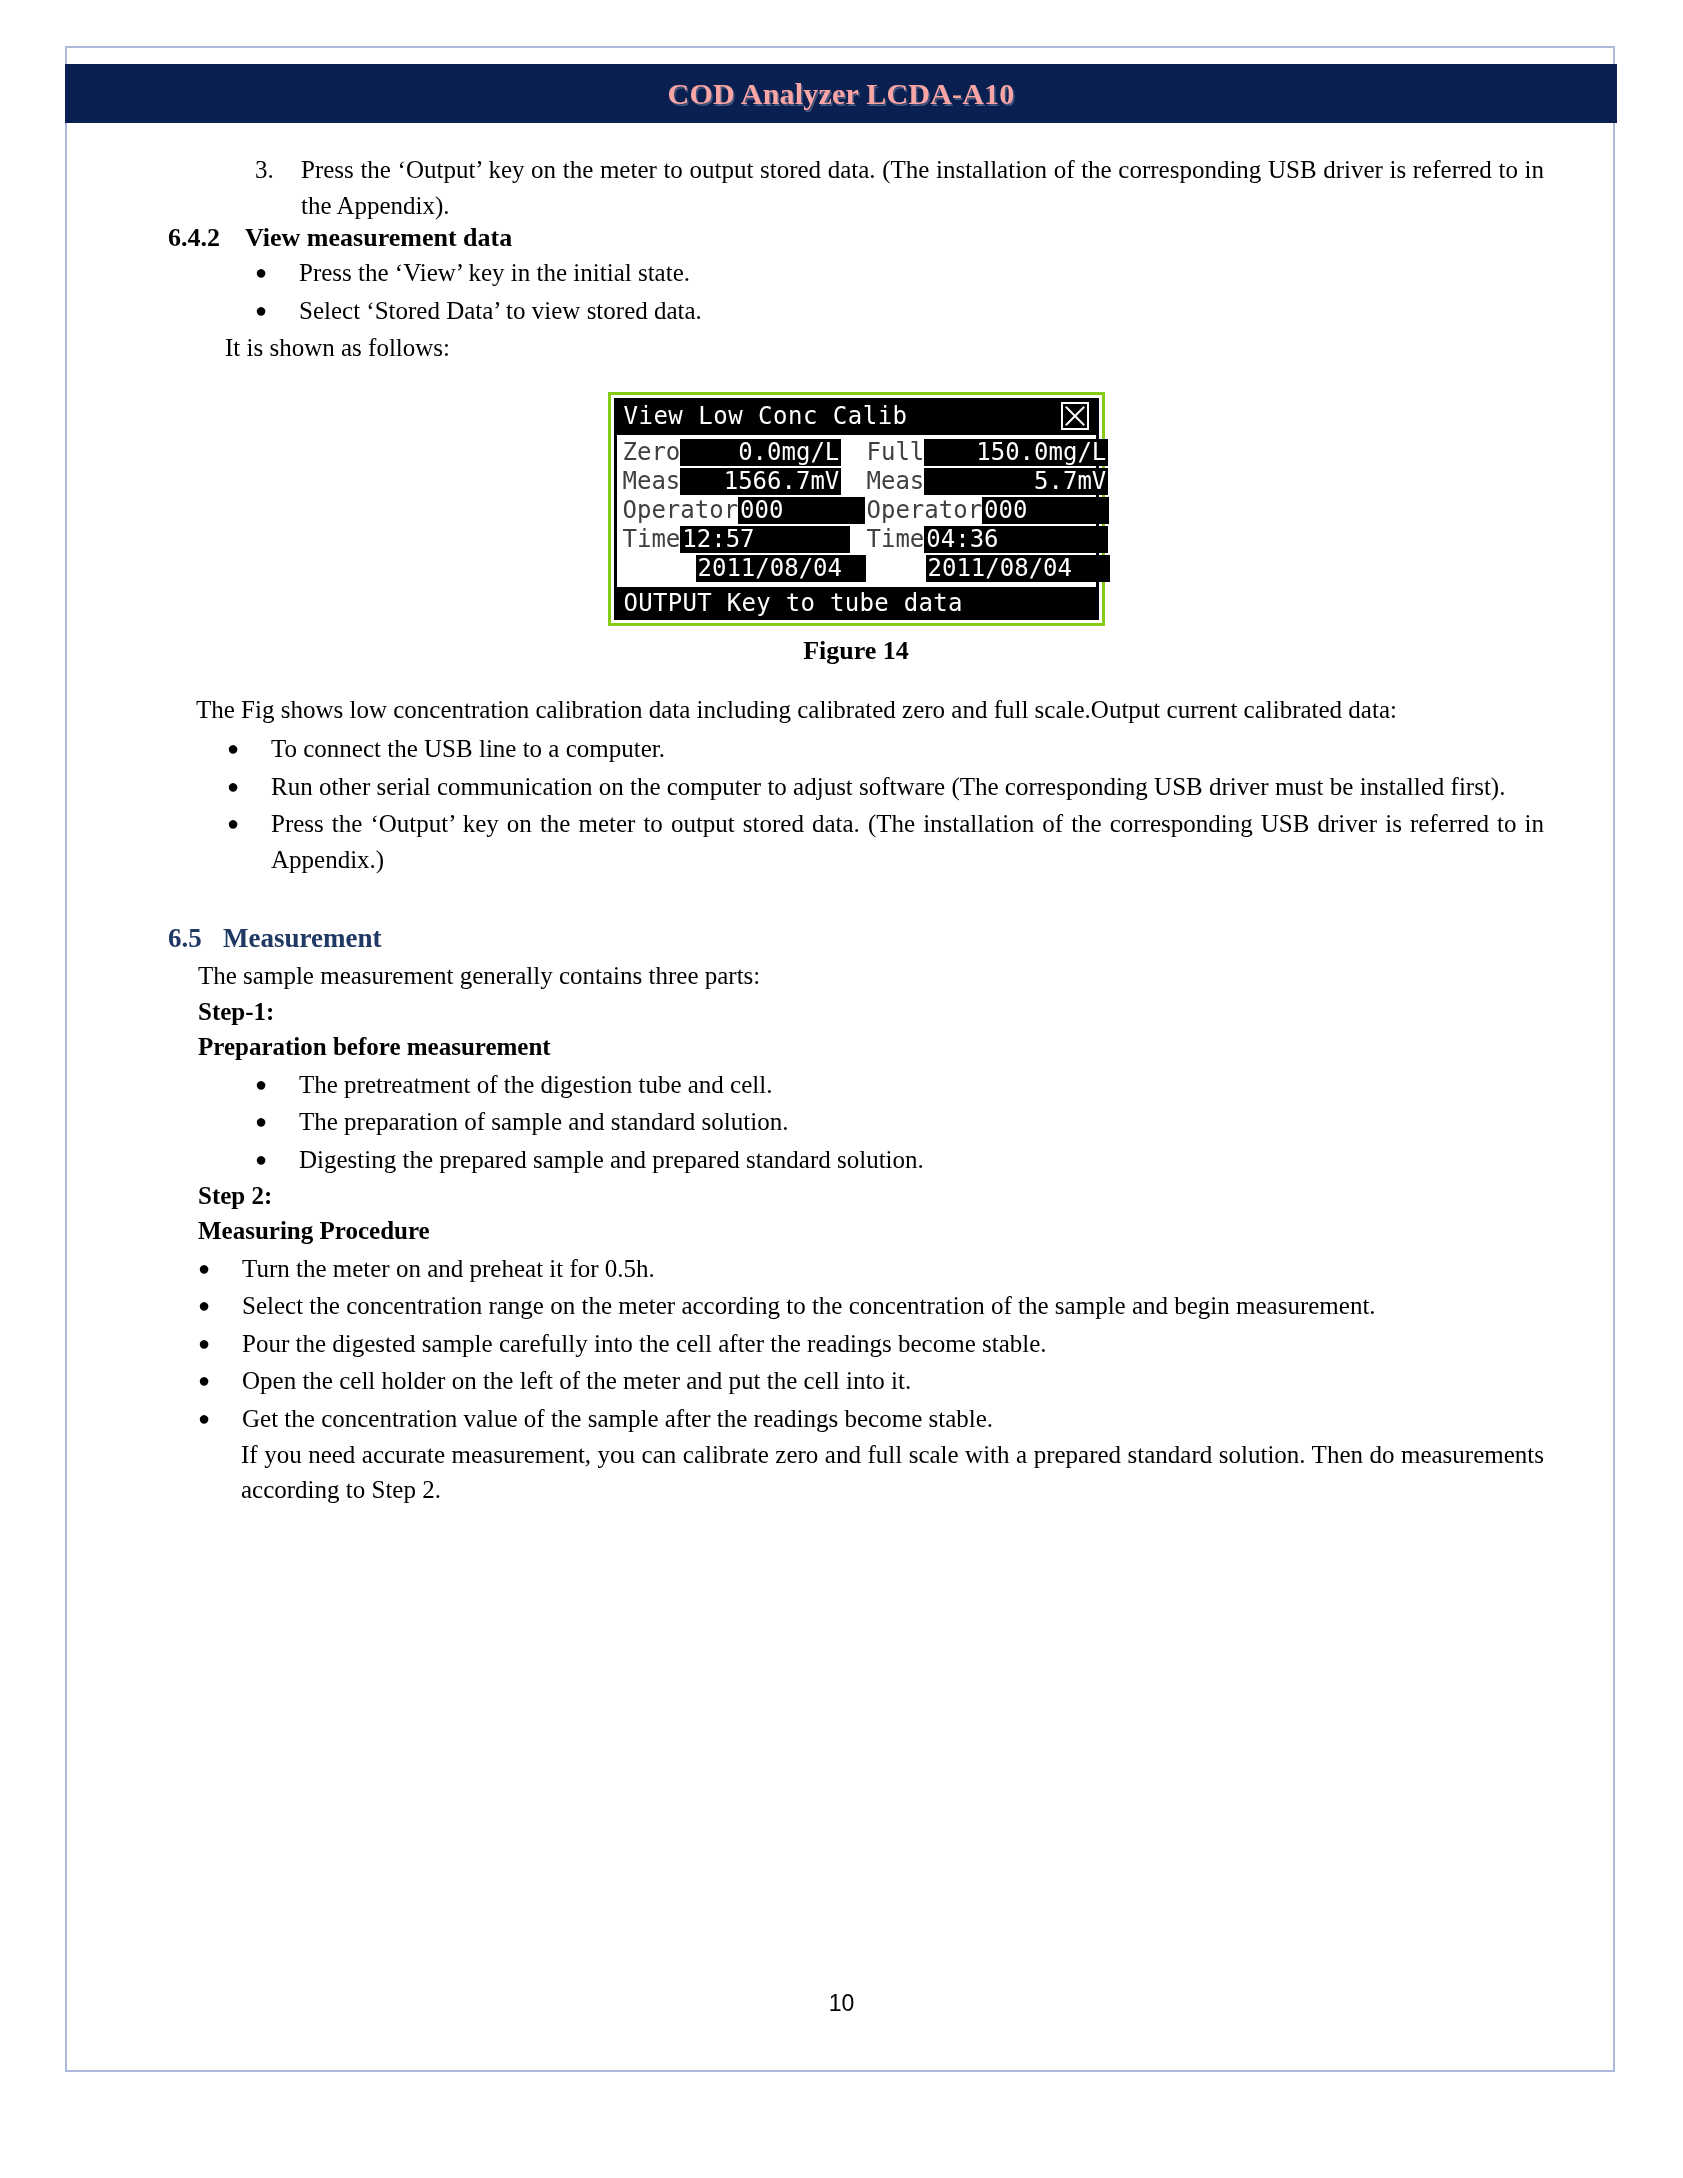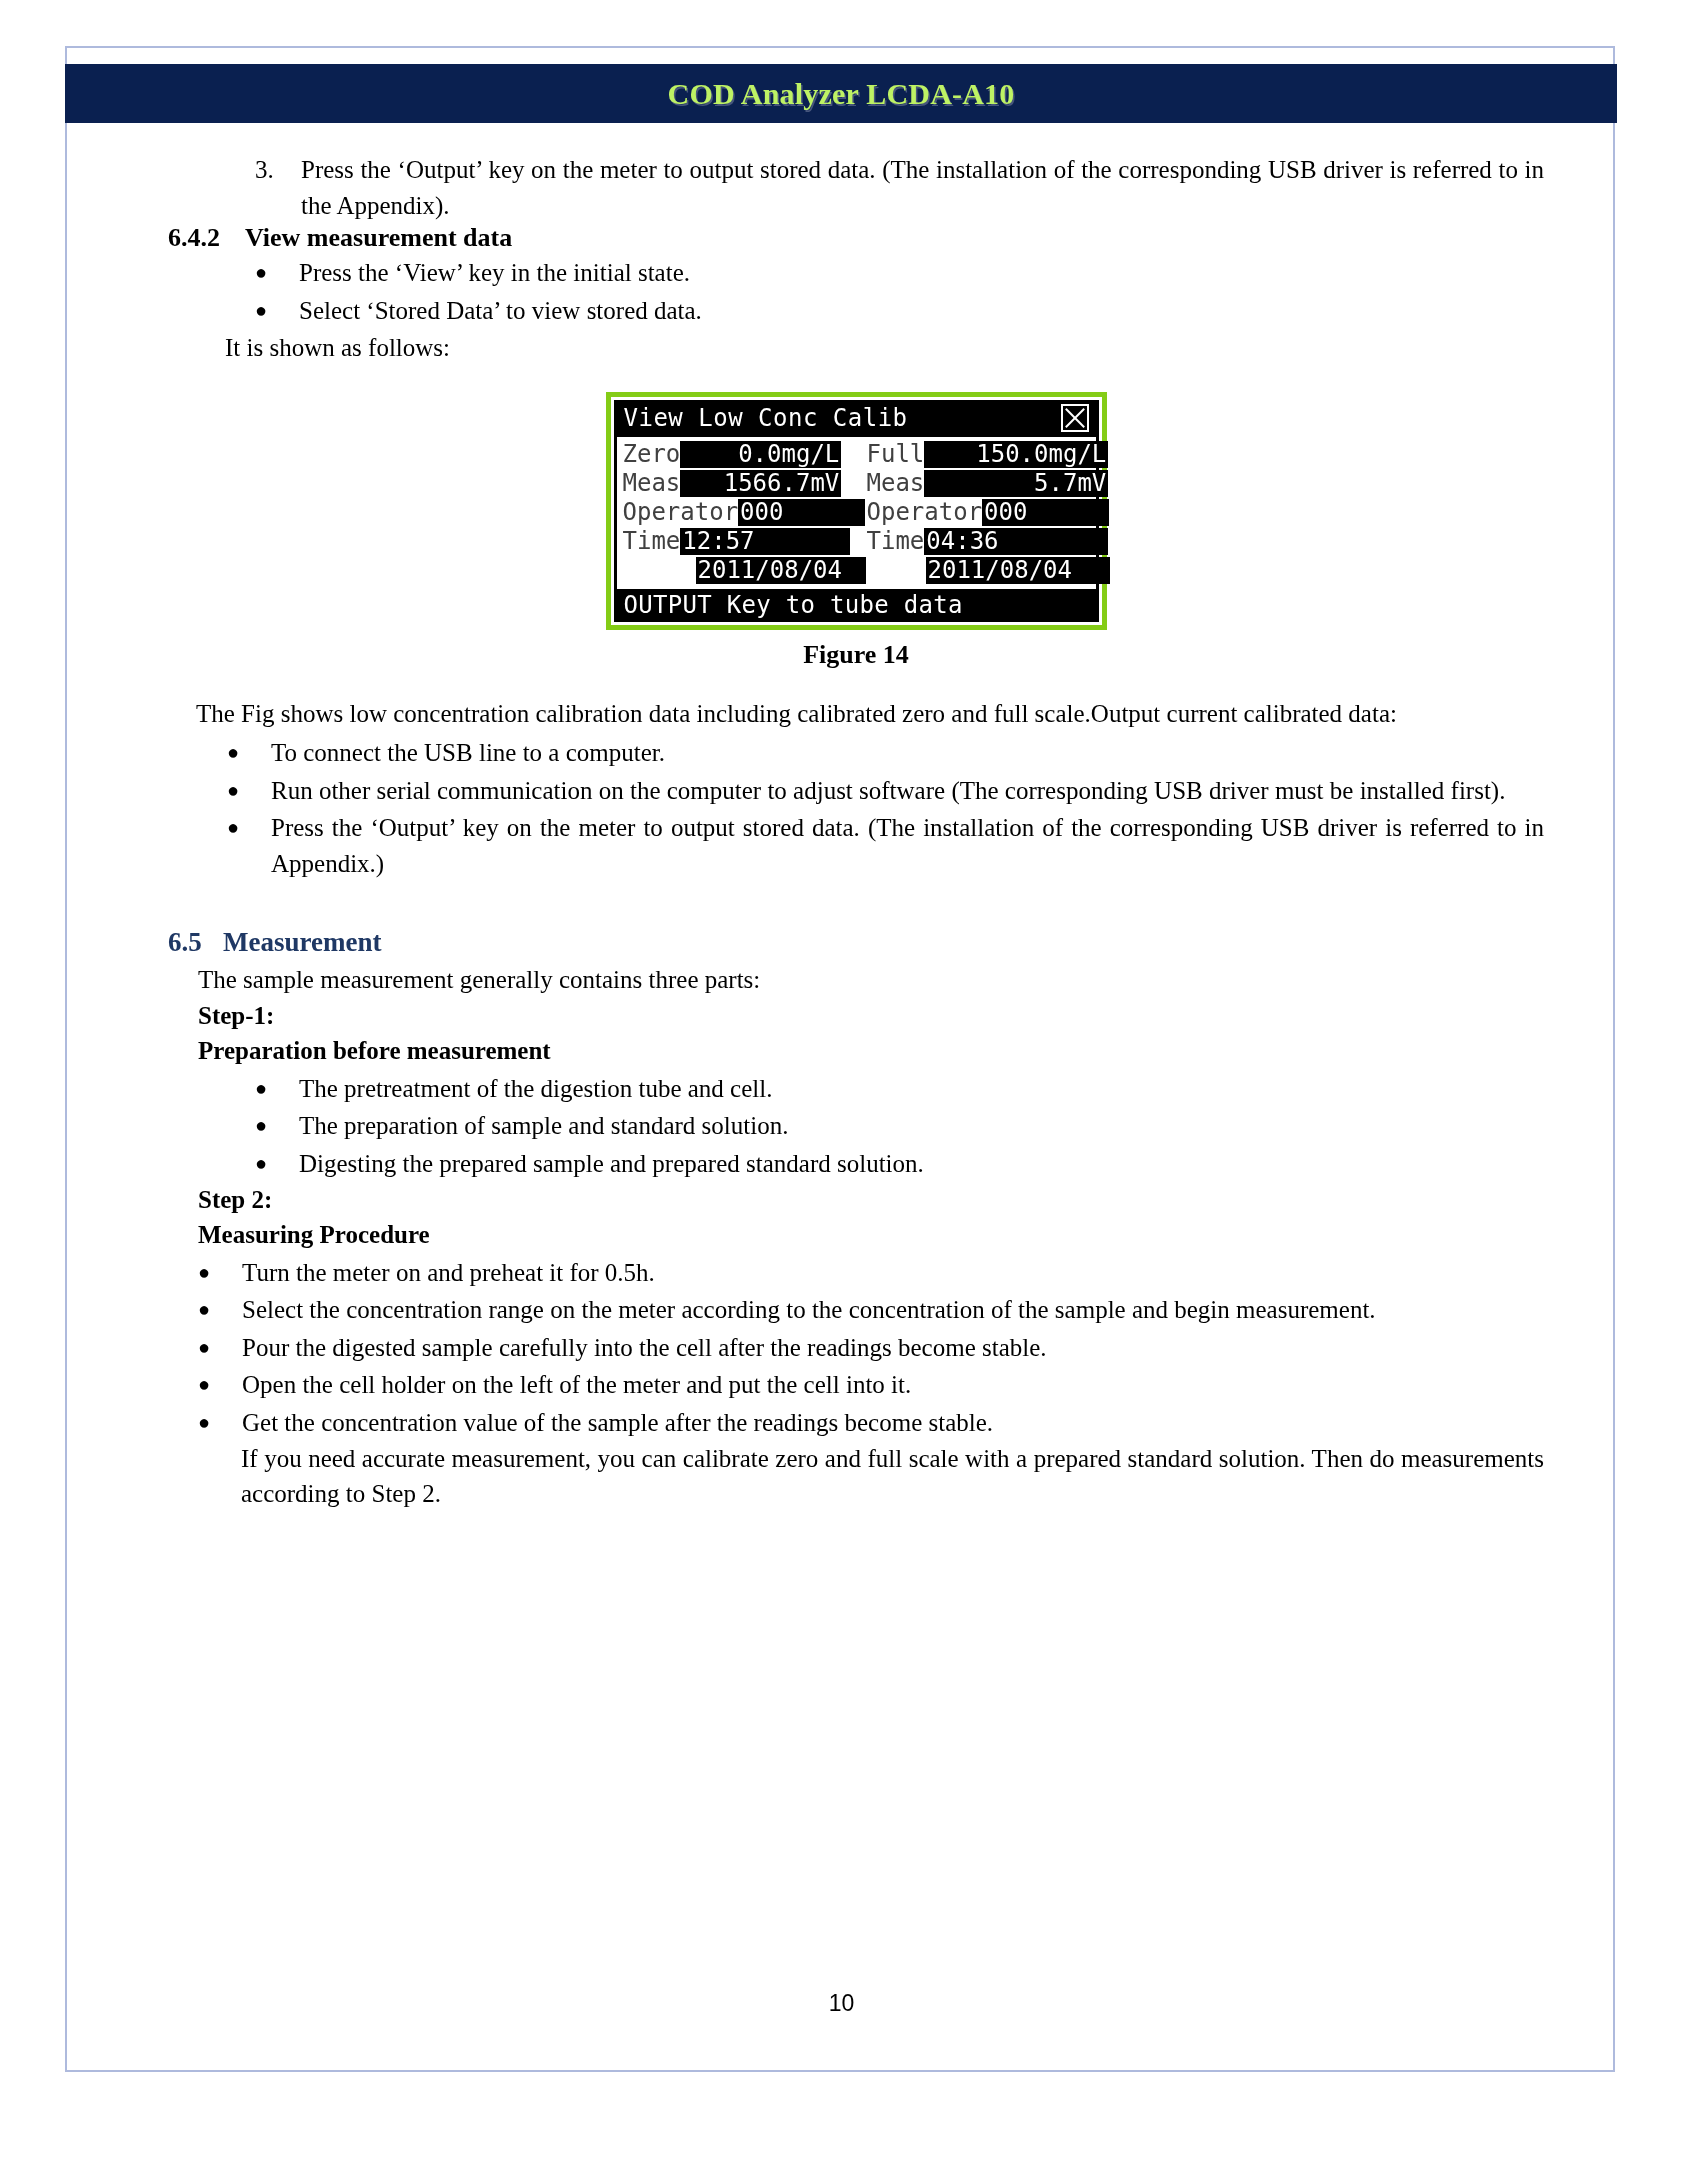--- a/index.html
+++ b/index.html
@@ -34,21 +34,21 @@
     top: 64px;
     width: 1552px;
     height: 59px;
     background: #0a2050;
     display: flex;
     align-items: center;
     justify-content: center;
     box-sizing: border-box;
   }
   .header-title {
-    color: #bef264;
+    color: #fca5a5;
     font-size: 30px;
     font-weight: bold;
     letter-spacing: 0.2px;
     text-shadow: 1.5px 1.5px 0 rgba(120,130,160,0.55);
   }
 
   
   .content {
     position: absolute;
     left: 65px;
@@ -139,21 +139,21 @@
   
   .figure-wrap {
     margin-top: 26px;
     display: flex;
     flex-direction: column;
     align-items: center;
   }
   .lcd {
     width: 485px;
     background: #ffffff;
-    border: 5px solid #84cc16;
+    border: 3px solid #84cc16;
     padding: 3px;
     box-sizing: content-box;
     font-family: "DejaVu Sans Mono", "Liberation Mono", monospace;
     font-size: 24px;
     line-height: 1.0;
     position: relative;
   }
   .lcd-inner {
     border-left: 3px solid #000;
     border-right: 3px solid #000;

